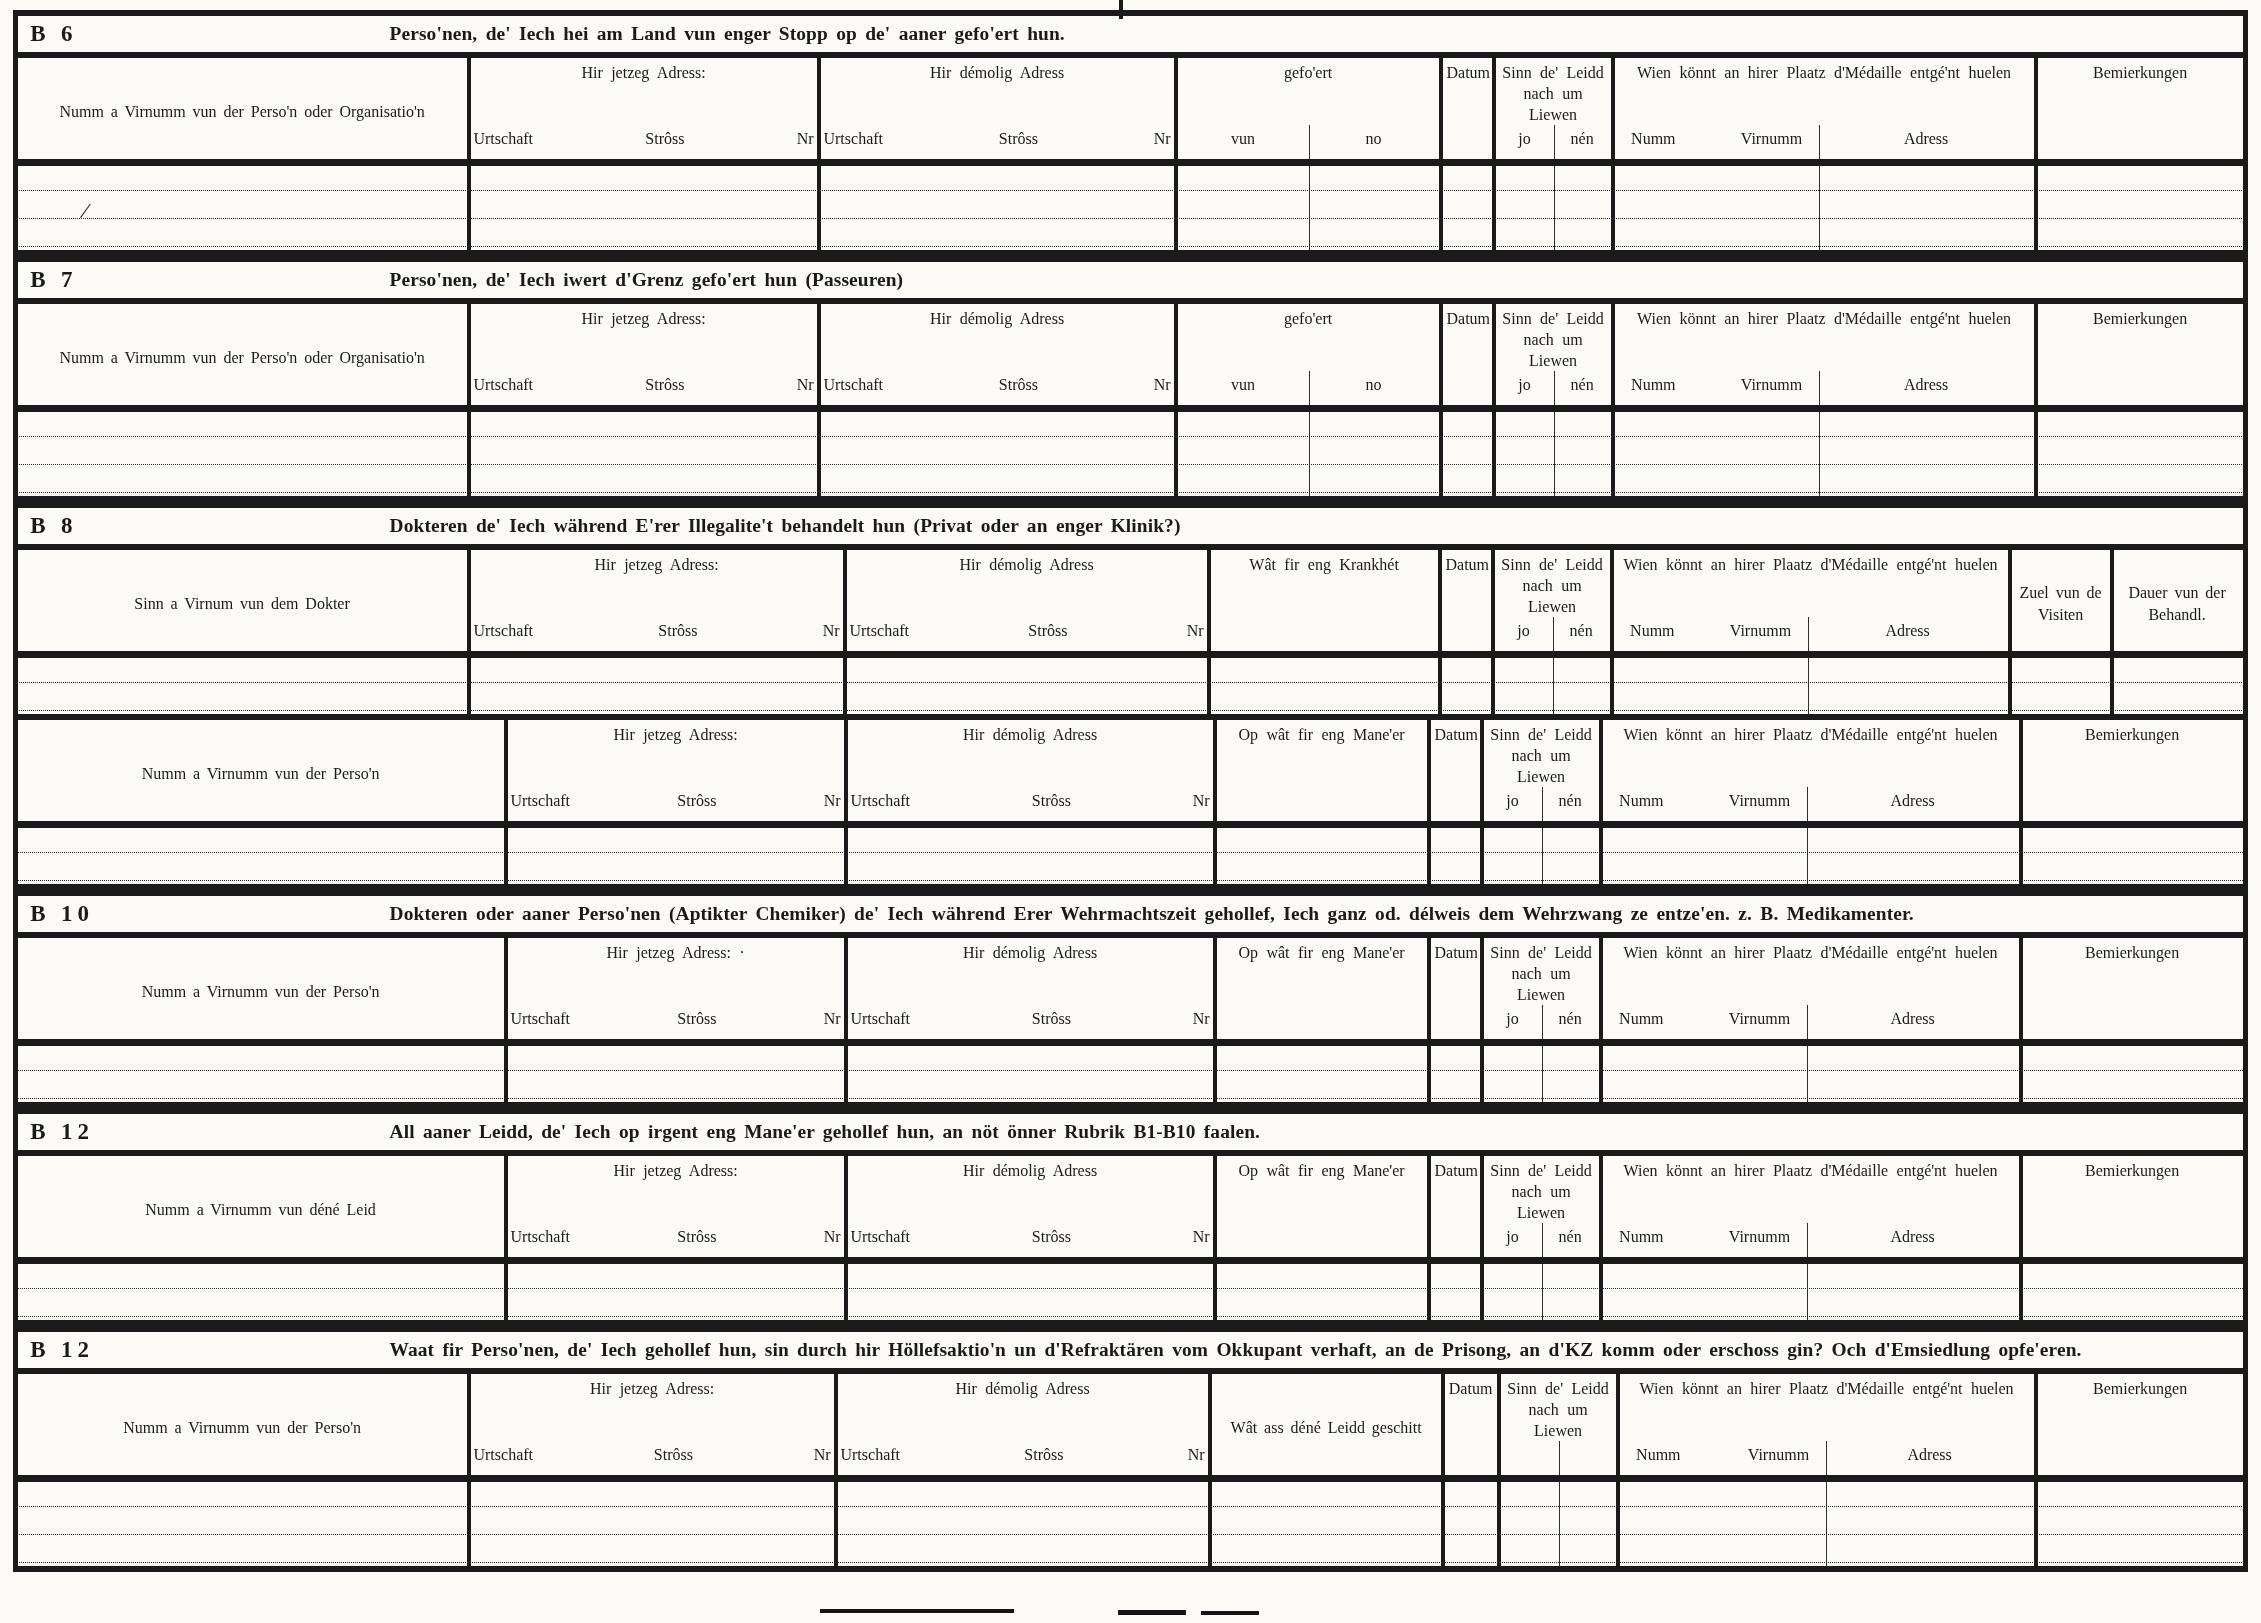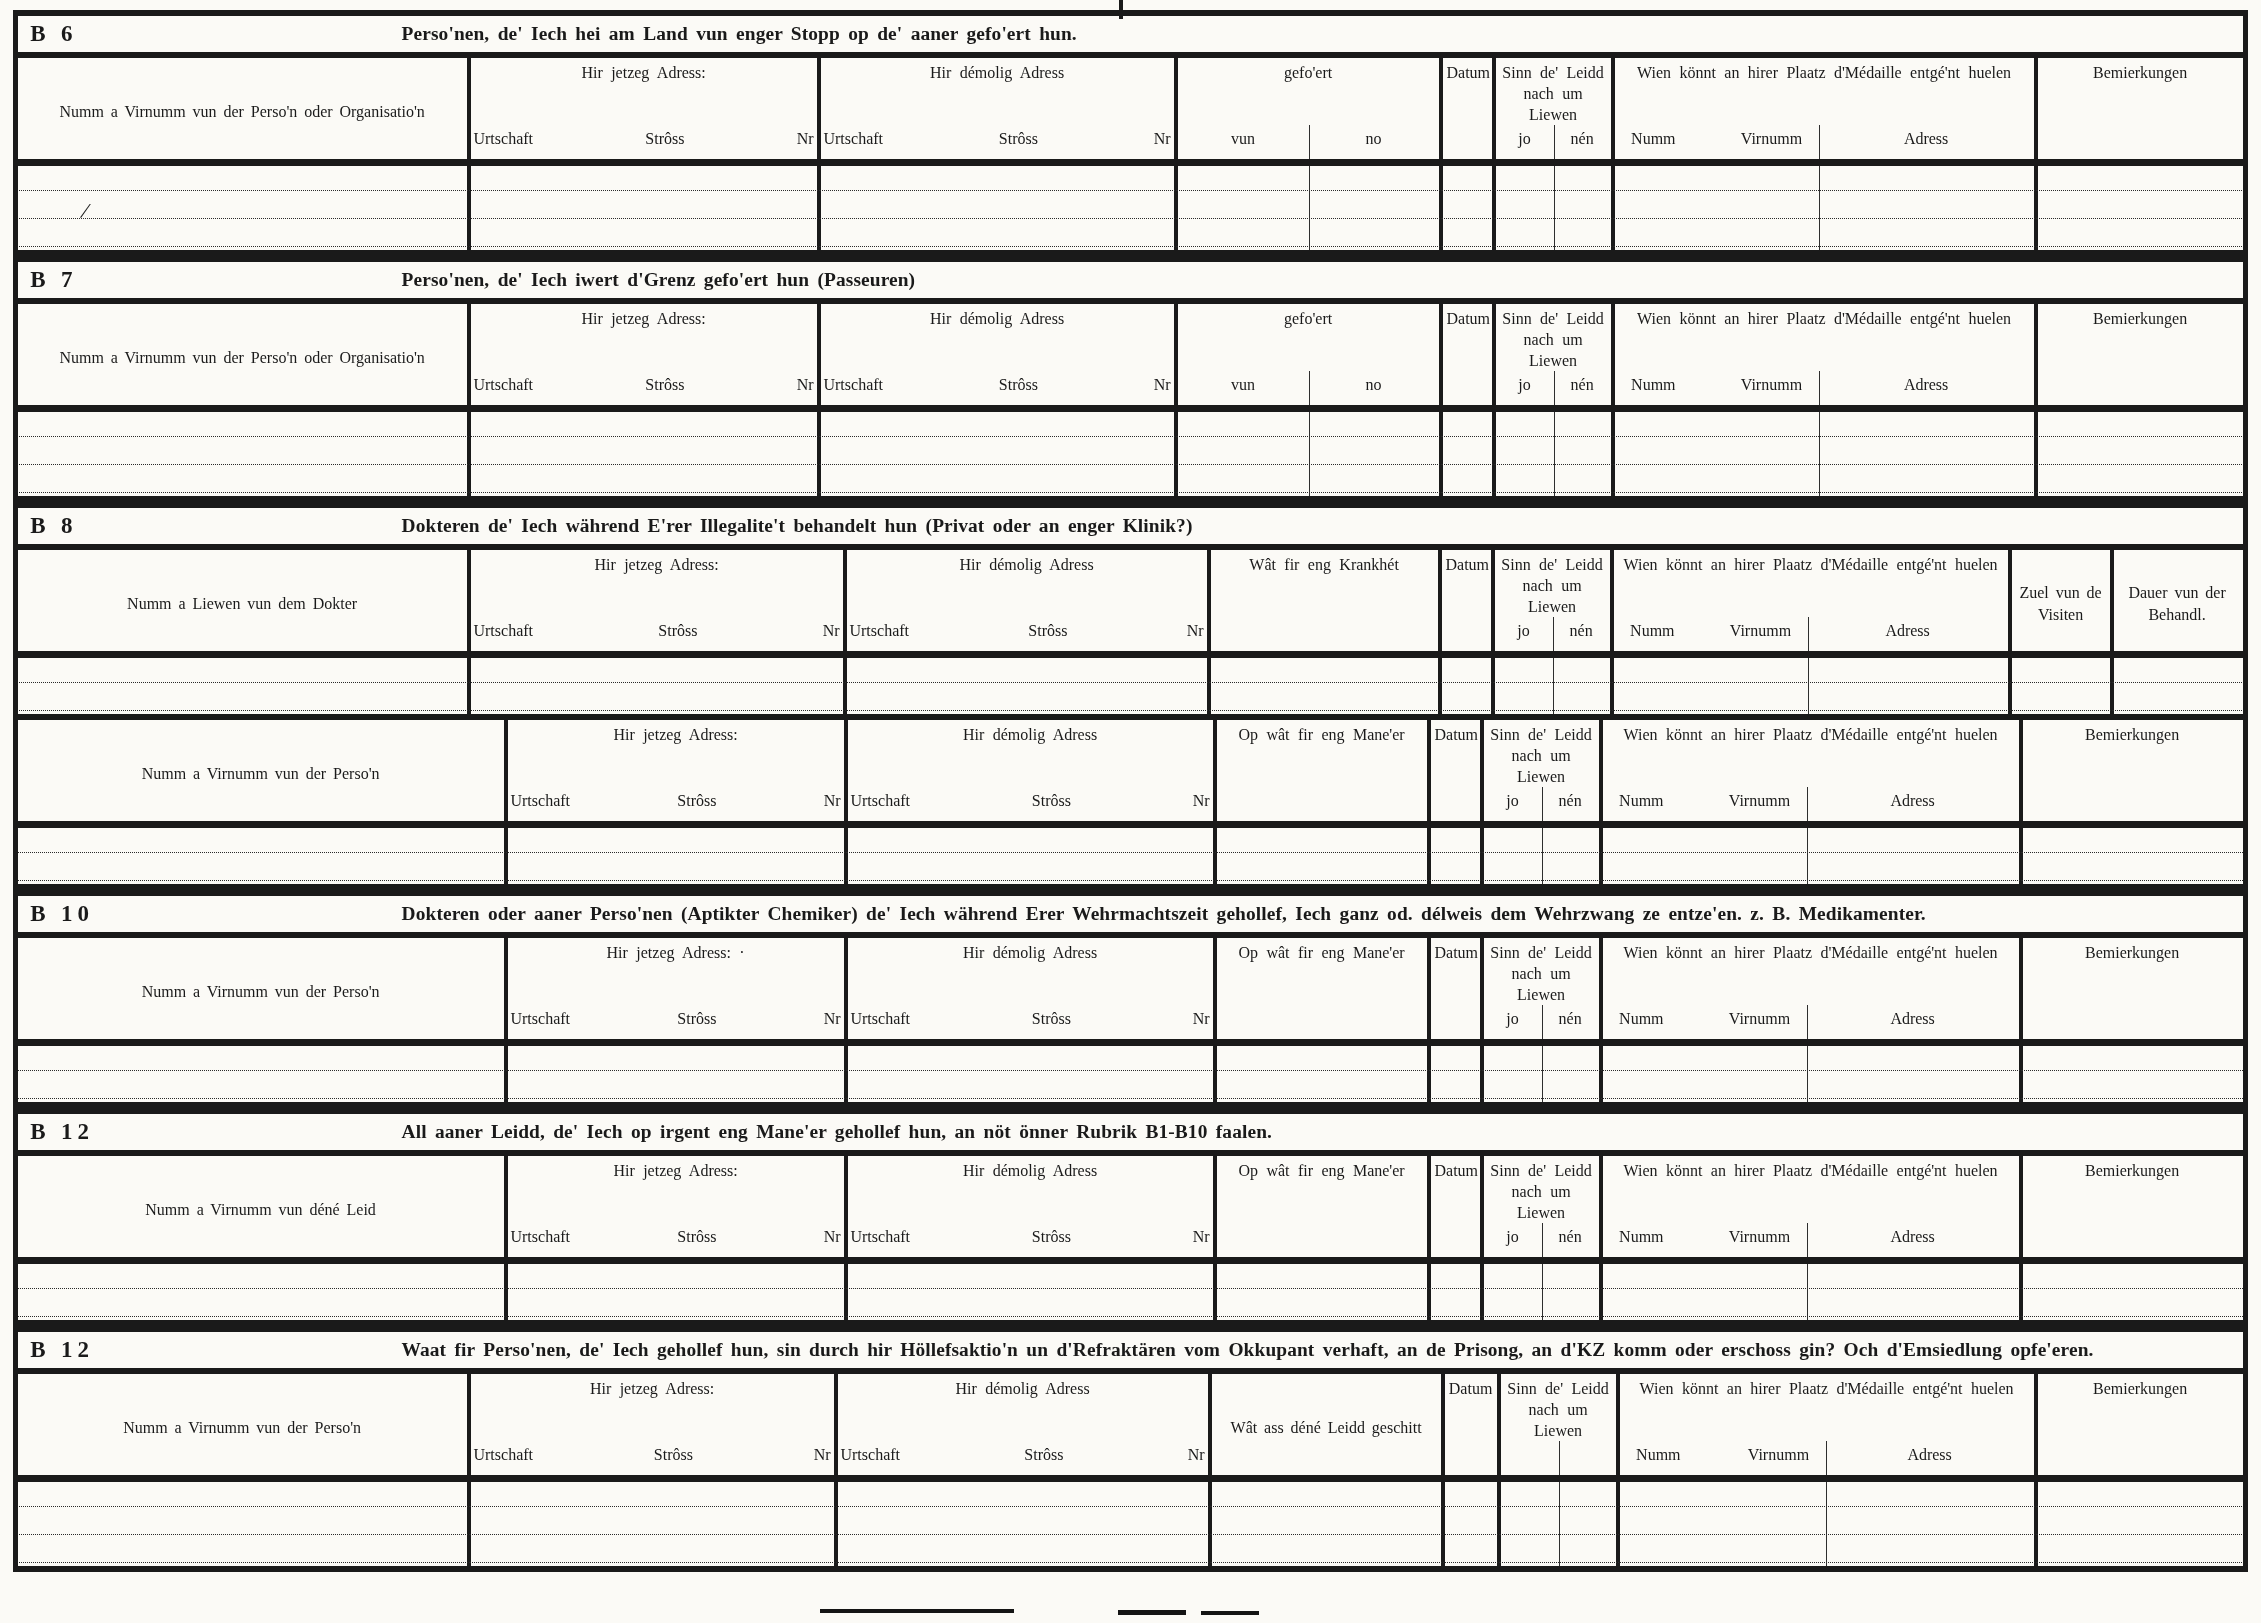--- a/index.html
+++ b/index.html
@@ -4,21 +4,21 @@
 <style>
   html,body{margin:0;padding:0;background:#f6f5f1;}
   body{width:2261px;height:1624px;overflow:hidden;position:relative;
        font-family:"Liberation Serif","DejaVu Serif",serif;color:var(--ink);}
   :root{--ink:#1a1a1a;--headerH:108px;--rowH:28px;}
   .page{position:absolute;inset:0;background:#fbfaf6;}
   .top-tick{position:absolute;left:1119px;top:0;width:4.4px;height:19.4px;background:var(--ink);}
   .form{position:absolute;left:12.6px;top:9.7px;width:2235px;}
   .section{border-left:5.3px solid var(--ink);border-right:5.3px solid var(--ink);}
   .titlebar{position:relative;height:36px;border-top:6.3px solid var(--ink);
-            border-bottom:6.3px solid var(--ink);display:flex;align-items:center;padding-left:12px;}
+            border-bottom:6.3px solid var(--ink);display:flex;align-items:center;}
   .sec-id{position:absolute;left:12.6px;top:50%;transform:translateY(-50%);
           font-size:23px;font-weight:bold;letter-spacing:4.9px;white-space:nowrap;}
   .sec-title{margin-left:372px;font-size:19.4px;font-weight:bold;word-spacing:3.4px;
              letter-spacing:0.1px;white-space:nowrap;}
   .cols{position:relative;display:flex;border-bottom:6.3px solid var(--ink);overflow:hidden;}
   .headsep{position:absolute;left:0;right:0;top:calc(var(--headerH) - 6.3px);height:6.3px;
            background:var(--ink);z-index:4;}
   .col{position:relative;flex-shrink:0;box-sizing:border-box;}
   .col.bl{border-left:4.4px solid var(--ink);}
   .main-label{position:absolute;top:5.8px;left:0;right:0;text-align:center;font-size:16px;
@@ -218,21 +218,21 @@
         </div>
       </div>
       <div class="section">
         <div class="titlebar">
           <span class="sec-id">B 8</span>
           <span class="sec-title">Dokteren de' Iech während E'rer Illegalite't behandelt hun (Privat oder an enger Klinik?)</span>
         </div>
         <div class="cols" style="height: 164px;">
           <div class="headsep"></div>
           <div class="col" style="width: 449px;">
-            <div class="center-label">Numm a Liewen vun dem Dokter</div>
+            <div class="center-label">Sinn a Virnum vun dem Dokter</div>
             <div class="rowline" style="top: 132px;"></div>
             <div class="rowline" style="top: 160px;"></div>
           </div>
           <div class="col bl" style="width: 376px;">
             <div class="main-label">Hir jetzeg Adress:</div>
             <div class="sub-row spread">
               <span class="scell">Urtschaft</span>
               <span class="scell">Strôss</span>
               <span class="scell">Nr</span>
             </div>

